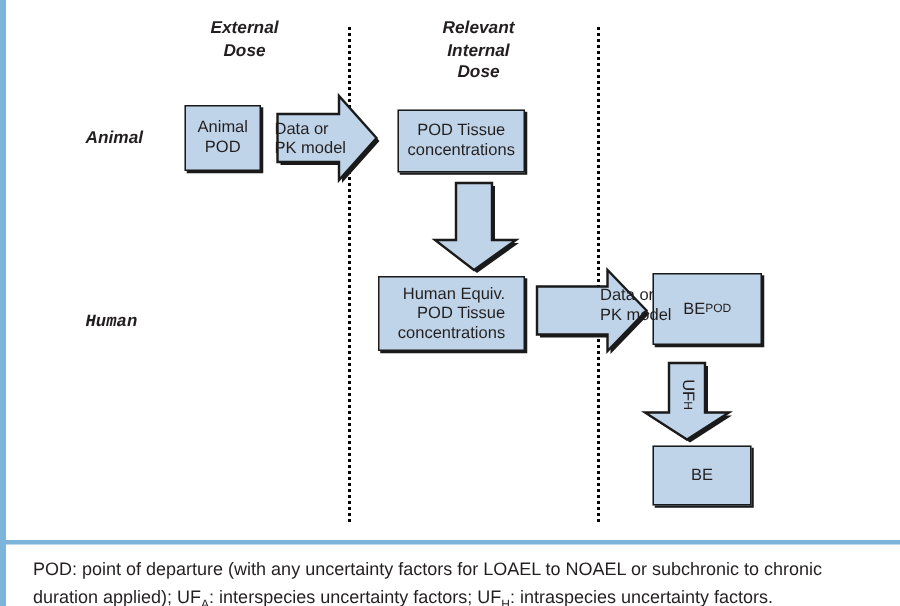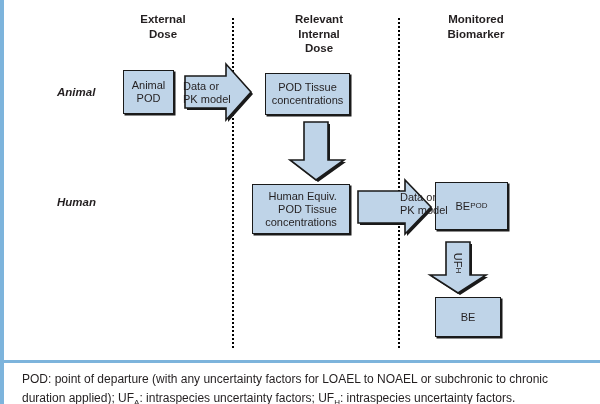--- a/index.html
+++ b/index.html
@@ -39,20 +39,21 @@
   
   #figure {
     position: absolute;
     left: 0; top: 0;
     width: 600px; height: 360px;
   }
 
   
   .col-head {
     position: absolute;
+    font-style: italic;
     font-weight: bold;
     font-size: 11.5px;
     line-height: 14.5px;
     text-align: center;
     white-space: pre-line;
     color: #231f20;
   }
   #head-external  { left: 108px; top: 12px; width: 110px; }
   #head-relevant  { left: 264px; top: 12px; width: 110px; }
   #head-monitored { left: 410px; top: 12px; width: 132px; }
@@ -60,21 +61,21 @@
   
   .row-label {
     position: absolute;
     font-style: italic;
     font-weight: bold;
     font-size: 11.5px;
     color: #231f20;
     text-align: left;
   }
   #label-animal { left: 57px; top: 86px; }
-  #label-human  { left: 57px; top: 196px; }
+  #label-human  { left: 57px; top: 208px; font-family: Liberation Mono, monospace; }
 
   
   .divider {
     position: absolute;
     width: 0px;
     border-left: 2.5px dotted #000000;
   }
   #divider-1 { left: 232px; top: 18px;  height: 330px; }
   #divider-2 { left: 398px; top: 18px;  height: 330px; }
 
@@ -154,22 +155,20 @@
 
   <div id="left-rail"></div>
 
   <div id="figure">
 
     <div class="col-head" id="head-external">External
 Dose</div>
     <div class="col-head" id="head-relevant">Relevant
 Internal
 Dose</div>
-    <div class="col-head" id="head-monitored">Monitored
-Biomarker</div>
 
     <div class="row-label" id="label-animal">Animal</div>
     <div class="row-label" id="label-human">Human</div>
 
     <div class="divider" id="divider-1"></div>
     <div class="divider" id="divider-2"></div>
 
     <div class="node-box" id="box-animal-pod">Animal
 POD</div>
 
@@ -206,15 +205,15 @@
       <path class="arrow-shape" d="M18,2 L42,2 L42,35 L58,35 L30,53 L2,35 L18,35 Z"></path>
     </svg>
     <div class="arrow-label" id="arrow-ufh-label"><span>UF</span><span class="sub">H</span></div>
 
     <div class="node-box" id="box-be">BE</div>
 
   </div>
 
   <div id="caption-divider"></div>
 
-  <div id="caption"><span>POD: point of departure (with any uncertainty factors for LOAEL to NOAEL or subchronic to chronic duration applied); UF</span><span class="sub">A</span><span>: intraspecies uncertainty factors; UF</span><span class="sub">H</span><span>: intraspecies uncertainty factors.</span></div>
+  <div id="caption"><span>POD: point of departure (with any uncertainty factors for LOAEL to NOAEL or subchronic to chronic duration applied); UF</span><span class="sub">A</span><span>: interspecies uncertainty factors; UF</span><span class="sub">H</span><span>: intraspecies uncertainty factors.</span></div>
 
 </div>
 
 </body></html>

